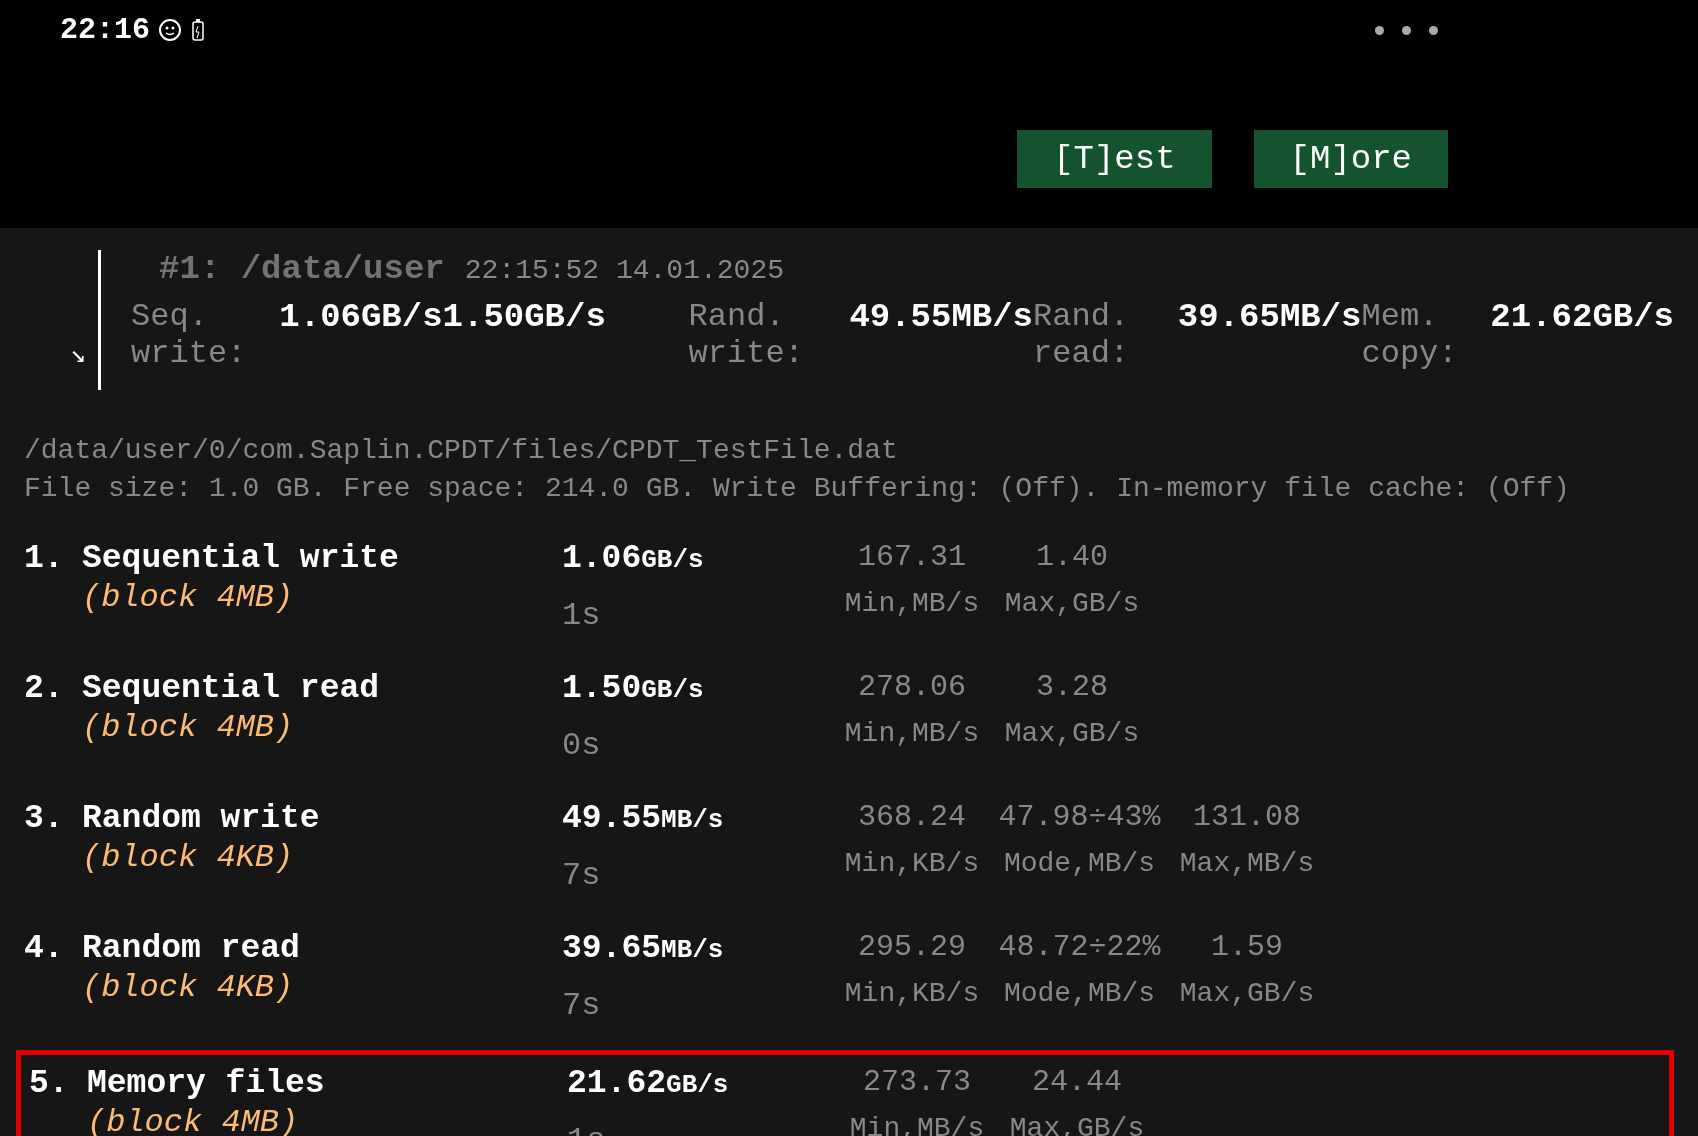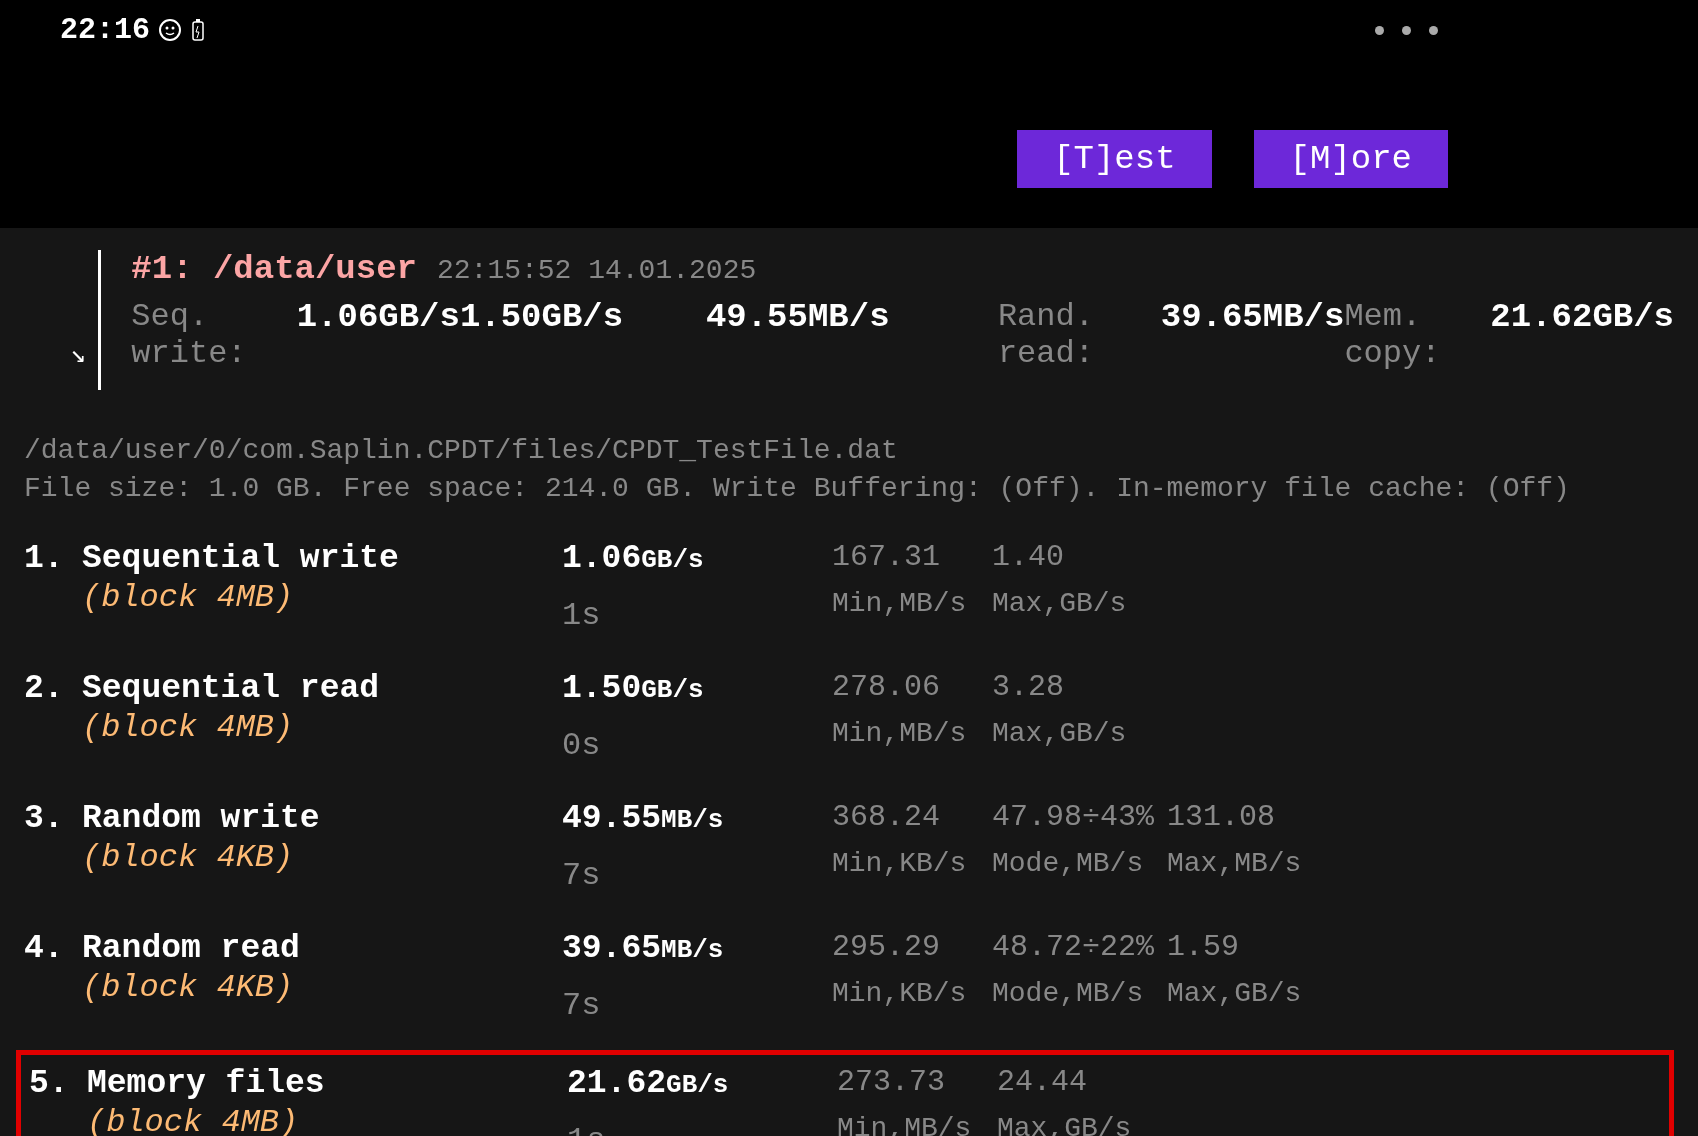--- a/index.html
+++ b/index.html
@@ -40,21 +40,21 @@
       background: #aaa;
       border-radius: 50%;
     }
     .top-buttons {
       display: flex;
       justify-content: flex-end;
       gap: 42px;
       padding: 70px 250px 40px 0;
     }
     .btn {
-      background: #6d28d9;
+      background: #14532d;
       color: #fff;
       border: none;
       font-family: inherit;
       font-size: 34px;
       padding: 10px 36px;
       cursor: pointer;
       font-weight: normal;
     }
     .content-area {
       background: #161616;
@@ -84,21 +84,22 @@
       gap: 4px;
     }
     .line1 {
       display: flex;
       align-items: baseline;
       gap: 20px;
     }
     .run-label {
       font-size: 34px;
       font-weight: bold;
-      color: #fca5a5;
+      color: #737373;
+      margin-left: 28px;
     }
     .run-time {
       font-size: 28px;
       color: #888;
     }
     .metrics-row {
       display: flex;
       gap: 0;
       margin-top: 6px;
     }
@@ -166,20 +167,21 @@
       margin-top: 15px;
     }
     .test-duration {
       color: #888;
       font-size: 32px;
       margin-top: 20px;
     }
     .test-stats-col {
       display: flex;
       gap: 0;
+      text-align: center;
     }
     .stat-block {
       min-width: 160px;
     }
     .stat-value {
       color: #888;
       font-size: 30px;
     }
     .stat-label {
       color: #888;
@@ -240,20 +242,21 @@
       </div>
       <div class="metrics-row">
         <div class="metric">
           <span class="metric-label">Seq. write:</span>
           <span class="metric-value">1.06GB/s</span>
         </div>
         <div class="metric" style="min-width:246px">
           <span class="metric-value">1.50GB/s</span>
         </div>
         <div class="metric" style="min-width:292px">
+          <span class="metric-label">Rand. write:</span>
           <span class="metric-value">49.55MB/s</span>
         </div>
         <div class="metric" style="min-width:258px">
           <span class="metric-label">Rand. read:</span>
           <span class="metric-value">39.65MB/s</span>
         </div>
         <div class="metric">
           <span class="metric-label">Mem. copy:</span>
           <span class="metric-value">21.62GB/s</span>
         </div>

